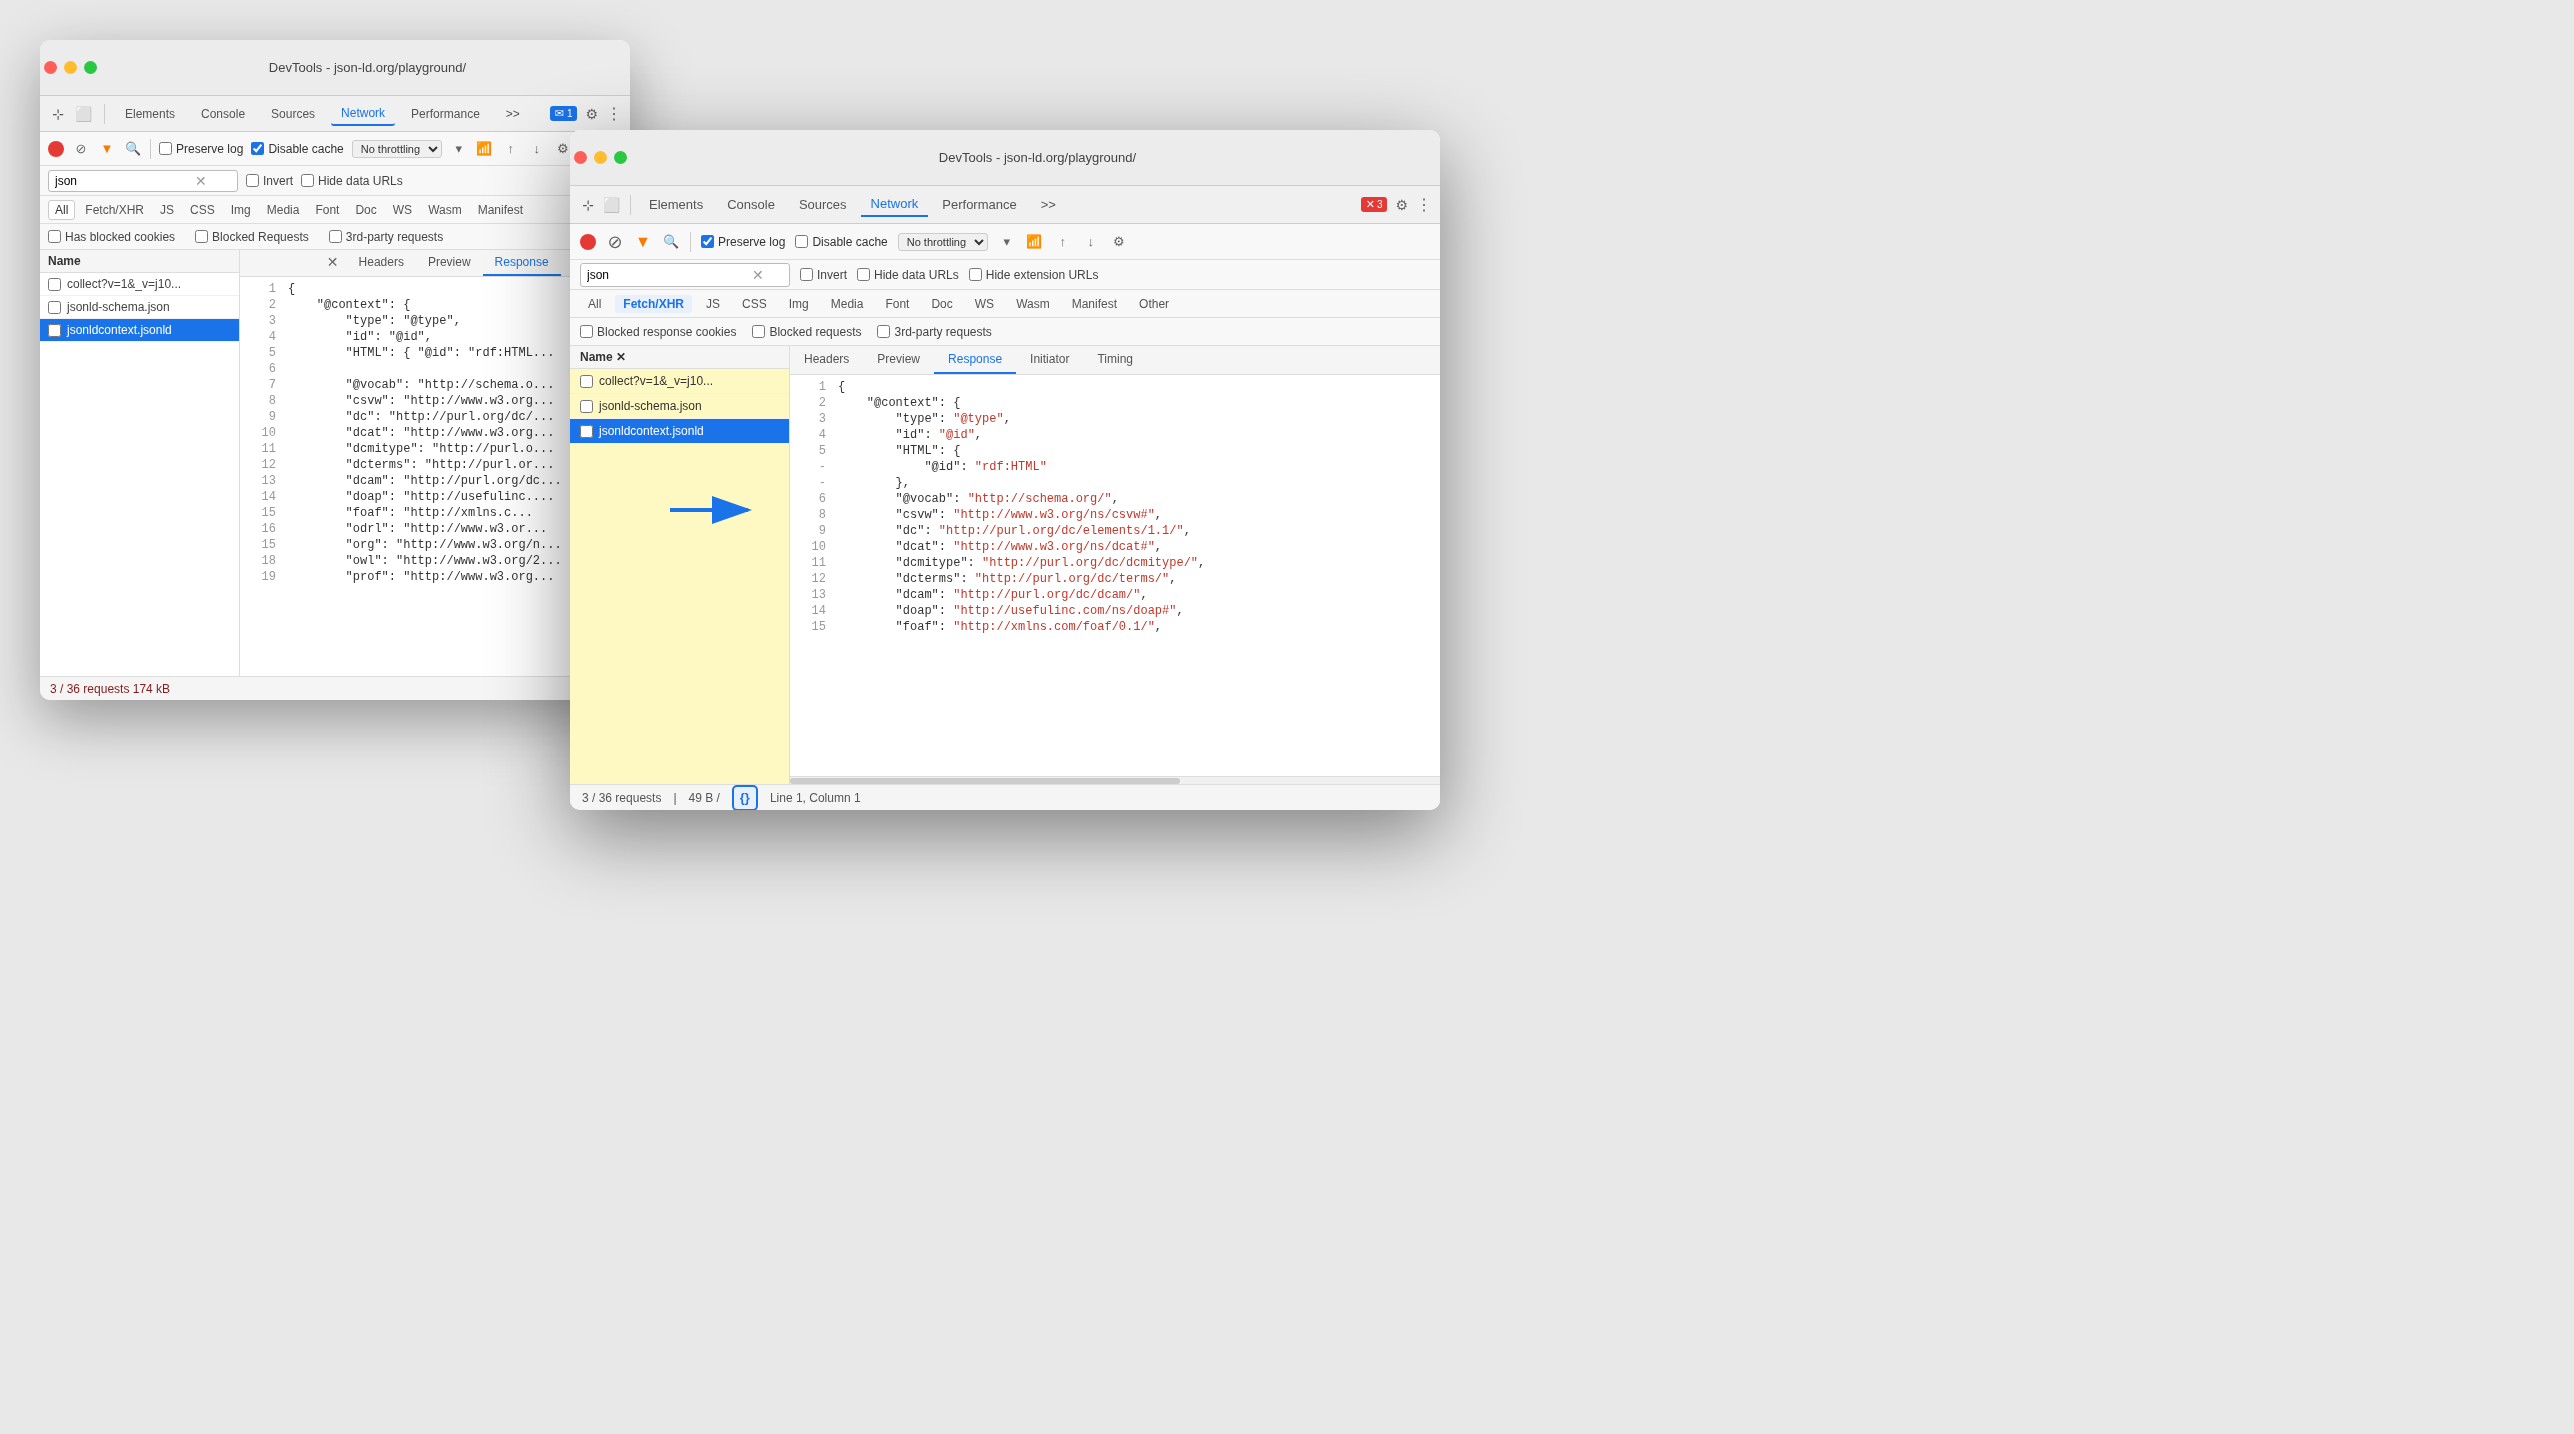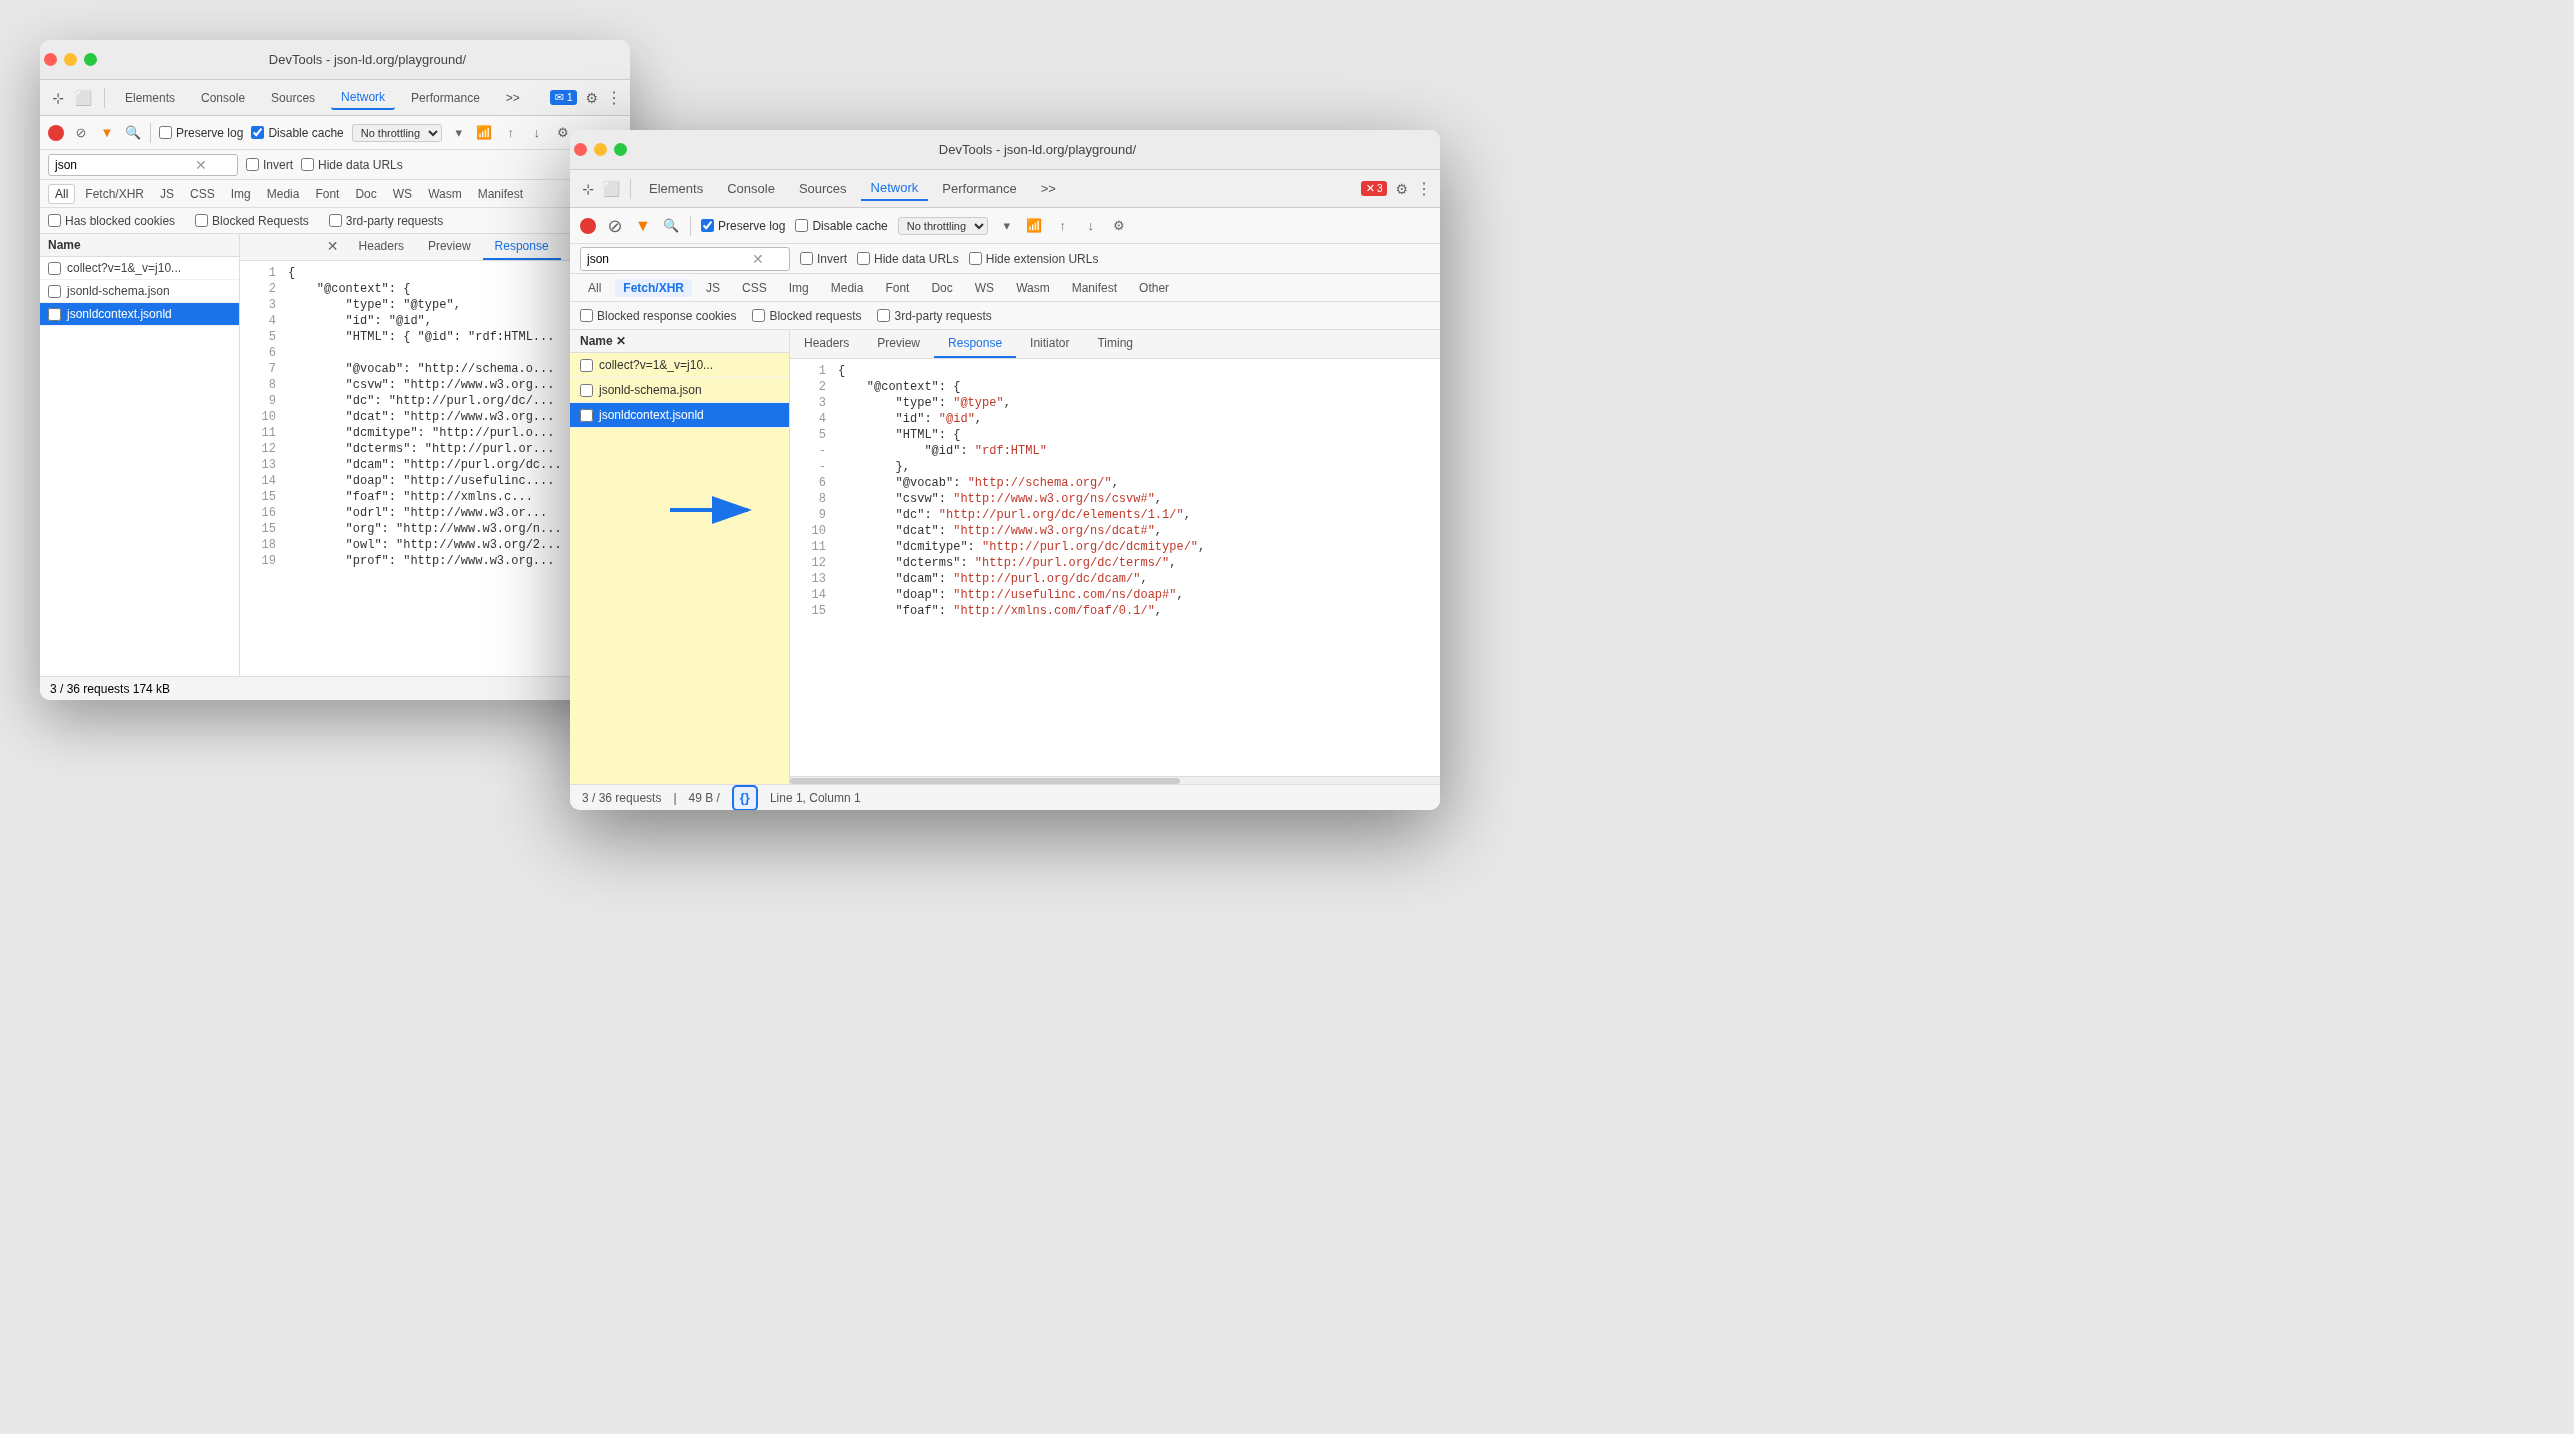--- a/index.html
+++ b/index.html
@@ -22,21 +22,21 @@
       background: #f5f5f5;
       border-radius: 10px;
       box-shadow: 0 20px 60px rgba(0,0,0,0.35);
       display: flex;
       flex-direction: column;
       overflow: hidden;
     }
 
     .titlebar {
       background: #ececec;
-      height: 40px;
+      height: 56px;
       display: flex;
       align-items: center;
       padding: 0 4px;
       border-bottom: 1px solid #ccc;
       flex-shrink: 0;
     }
     .titlebar-dots {
       display: flex;
       gap: 7px;
       margin-right: 12px;
@@ -304,21 +304,21 @@
     .line-content .str { color: #c0392b; }
 
     .status-bar-back {
       background: #f5f5f5;
       border-top: 1px solid #ddd;
       height: 24px;
       display: flex;
       align-items: center;
       padding: 0 10px;
       font-size: 12px;
-      color: #000000;
+      color: #7f1d1d;
       flex-shrink: 0;
     }
 
     
     .devtools-front {
       position: absolute;
       left: 570px;
       top: 130px;
       width: 870px;
       height: 680px;

